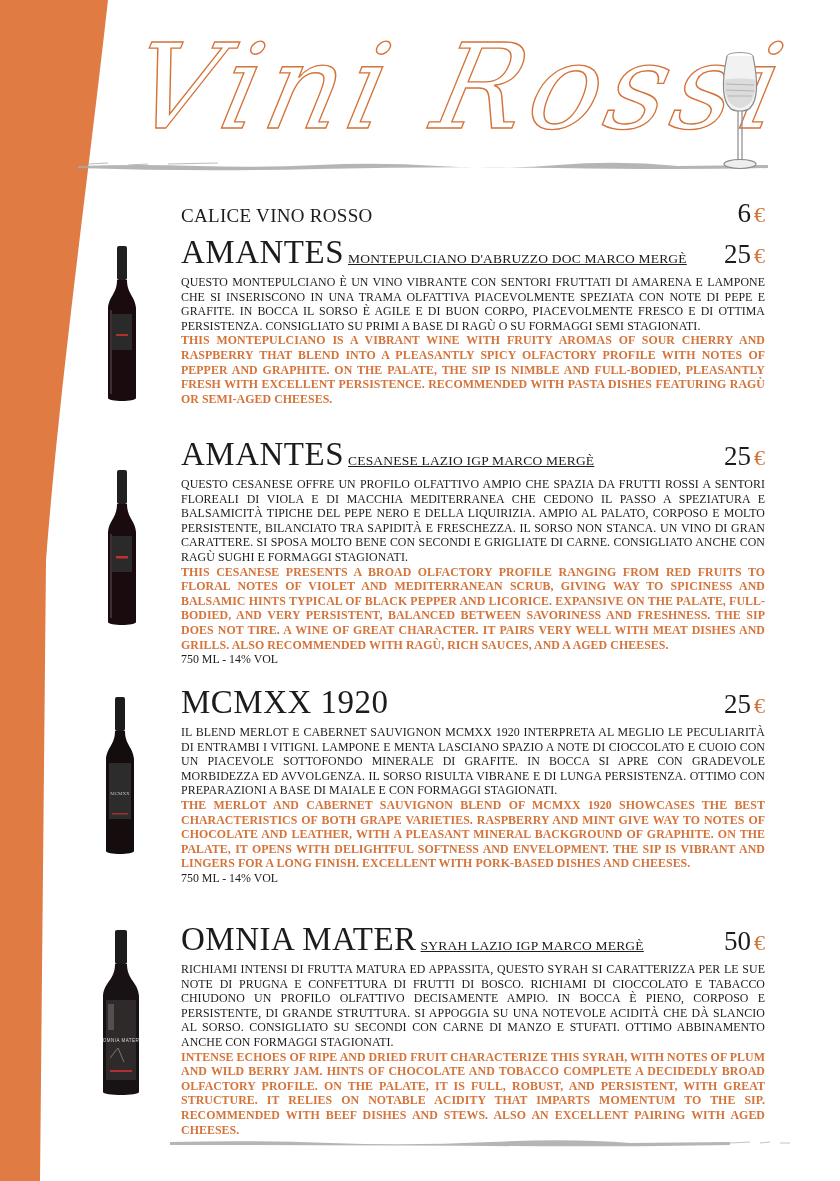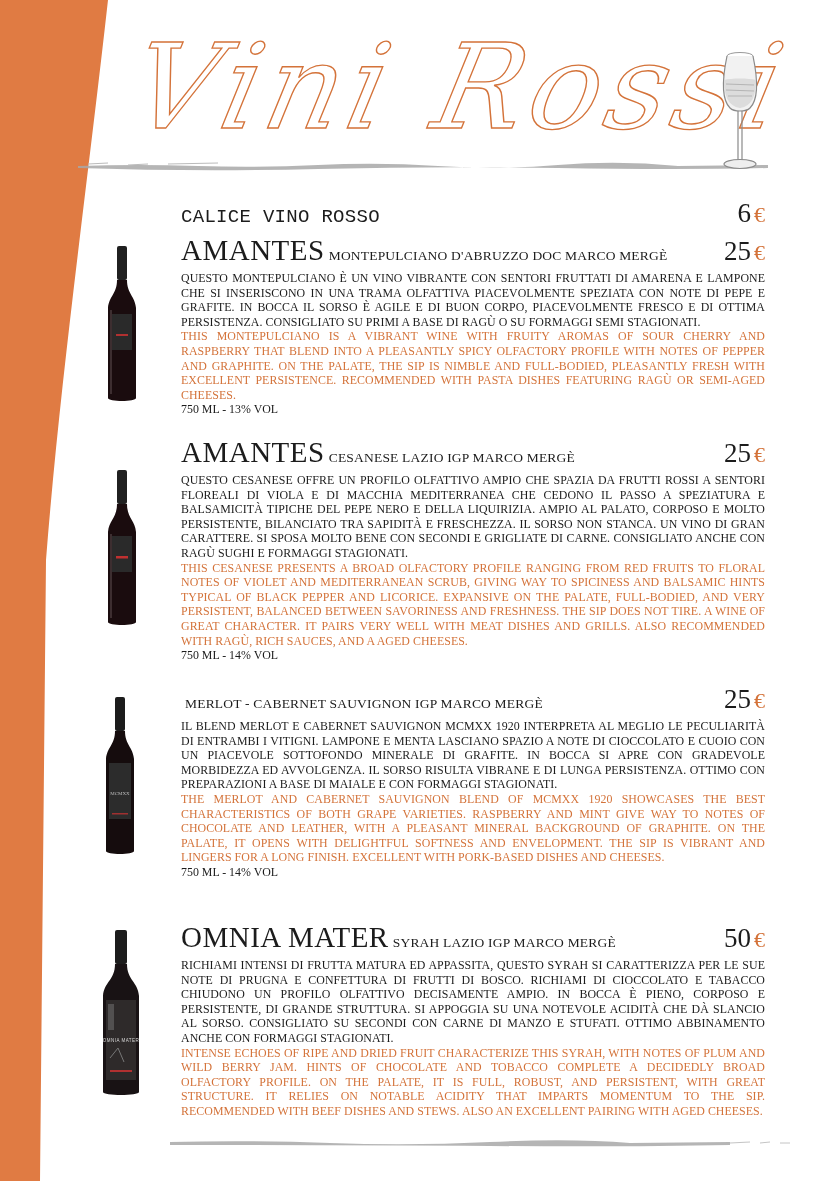--- a/index.html
+++ b/index.html
@@ -18,31 +18,31 @@
     -webkit-text-stroke: 1.4px #d4733a;
     transform: skewX(-12deg);
   }
   .glass { position: absolute; left: 712px; top: 50px; width: 56px; height: 125px; }
   .brush-top { position: absolute; left: 78px; top: 158px; width: 690px; height: 14px; }
   .brush-bottom { position: absolute; left: 170px; top: 1136px; width: 630px; height: 14px; }
 
   .row { position: absolute; left: 181px; width: 584px; }
   .row-head { display: flex; align-items: baseline; justify-content: space-between; white-space: nowrap; }
   .name-line { display: flex; align-items: baseline; }
-  .name-big { font-size: 29px; letter-spacing: 0.5px; font-variant: small-caps; text-transform: uppercase; line-height: 1; }
-  .name-sub { font-size: 13.5px; text-transform: uppercase; margin-left: 4px; letter-spacing: 0.2px; }
+  .name-big { font-size: 33px; letter-spacing: 0.5px; font-variant: small-caps; text-transform: uppercase; line-height: 1; }
+  .name-sub { font-size: 13.5px; text-transform: uppercase; margin-left: 4px; letter-spacing: 0.2px; text-decoration: underline; }
   .price { font-size: 27px; line-height: 1; }
   .euro { color: #d4733a; font-size: 22px; margin-left: 3px; }
-  .calice-name { font-size: 19px; text-transform: uppercase; letter-spacing: 0.3px; font-family: Liberation Mono, monospace; }
+  .calice-name { font-size: 19px; text-transform: uppercase; letter-spacing: 0.3px; }
   .desc {
     font-size: 11.9px; line-height: 14.6px; text-transform: uppercase; text-align: justify;
     margin-top: 6px; letter-spacing: 0.05px;
   }
   .desc-it { color: #1c1c1c; font-family: Liberation Serif, serif; }
-  .desc-en { color: #d4733a; }
+  .desc-en { color: #d4733a; font-weight: bold; }
   .vol { font-size: 11.9px; line-height: 14px; text-transform: uppercase; color: #1c1c1c; }
 
   .bottle { position: absolute; width: 34px; }
 </style>
 </head>
 <body>
 
 <svg class="band" viewBox="0 0 120 1181" preserveAspectRatio="none">
   <path d="M0,0 L108,0 C88,180 60,380 46,560 L40,1181 L0,1181 Z" fill="#e07b43"></path>
 </svg>
@@ -80,21 +80,20 @@
 <div class="row" style="top:236px;">
   <div class="row-head">
     <span class="name-line">
         <span class="name-big">Amantes</span>
         <span class="name-sub">montepulciano d'abruzzo doc marco mergè</span>
       </span>
     <span class="price"><span>25</span><span class="euro">€</span></span>
   </div>
   <div class="desc desc-it">Questo montepulciano è un vino vibrante con sentori fruttati di amarena e lampone che si inseriscono in una trama olfattiva piacevolmente speziata con note di pepe e grafite. In bocca il sorso è agile e di buon corpo, piacevolmente fresco e di ottima persistenza. Consigliato su primi a base di ragù o su formaggi semi stagionati.</div>
   <div class="desc desc-en" style="margin-top:0;">This montepulciano is a vibrant wine with fruity aromas of sour cherry and raspberry that blend into a pleasantly spicy olfactory profile with notes of pepper and graphite. On the palate, the sip is nimble and full-bodied, pleasantly fresh with excellent persistence. Recommended with pasta dishes featuring ragù or semi-aged cheeses.</div>
-  <div class="vol">750 ml - 13% vol</div>
 </div>
 
 <svg class="bottle" style="left:105px; top:470px; height:158px;" viewBox="0 0 34 158">
   <rect x="12" y="0" width="10" height="34" rx="2" fill="#202020"></rect>
   <path d="M12,34 C12,48 4,50 3,62 L3,152 C3,156 31,156 31,152 L31,62 C30,50 22,48 22,34 Z" fill="#1a0c0e"></path>
   <rect x="7" y="66" width="20" height="36" fill="#2a2a2a"></rect>
   <rect x="11" y="86" width="12" height="2.5" fill="#c03030"></rect>
   <path d="M6,64 L6,148" stroke="#4a3a3c" stroke-width="1.5"></path>
 </svg>
 <div class="row" style="top:438px;">
@@ -113,21 +112,21 @@
 <svg class="bottle" style="left:103px; top:697px; height:160px;" viewBox="0 0 34 160">
   <rect x="12" y="0" width="10" height="34" rx="2" fill="#1c1c1c"></rect>
   <path d="M12,34 C12,48 4,50 3,62 L3,154 C3,158 31,158 31,154 L31,62 C30,50 22,48 22,34 Z" fill="#150c0d"></path>
   <rect x="6" y="66" width="22" height="56" fill="#2c2c2c"></rect>
   <text x="17" y="98" font-size="5" fill="#bbbbbb" text-anchor="middle" font-family="Liberation Serif, serif">MCMXX</text>
   <rect x="9" y="116" width="16" height="1.5" fill="#a03030"></rect>
 </svg>
 <div class="row" style="top:686px;">
   <div class="row-head">
     <span class="name-line">
-        <span class="name-sub">merlot - cabernet sauvignon igp marco mergè</span>
+        <span class="name-big">MCMXX 1920</span>
       </span>
     <span class="price"><span>25</span><span class="euro">€</span></span>
   </div>
   <div class="desc desc-it">Il blend merlot e cabernet sauvignon mcmxx 1920 interpreta al meglio le peculiarità di entrambi i vitigni. Lampone e menta lasciano spazio a note di cioccolato e cuoio con un piacevole sottofondo minerale di grafite. In bocca si apre con gradevole morbidezza ed avvolgenza. Il sorso risulta vibrane e di lunga persistenza. Ottimo con preparazioni a base di maiale e con formaggi stagionati.</div>
   <div class="desc desc-en" style="margin-top:0;">The merlot and cabernet sauvignon blend of mcmxx 1920 showcases the best characteristics of both grape varieties. Raspberry and mint give way to notes of chocolate and leather, with a pleasant mineral background of graphite. On the palate, it opens with delightful softness and envelopment. The sip is vibrant and lingers for a long finish. Excellent with pork-based dishes and cheeses.</div>
   <div class="vol">750 ml - 14% vol</div>
 </div>
 
 <svg class="bottle" style="left:98px; top:930px; height:168px; width:46px;" viewBox="0 0 46 168">
   <rect x="17" y="0" width="12" height="34" rx="2" fill="#1c1c1c"></rect>

